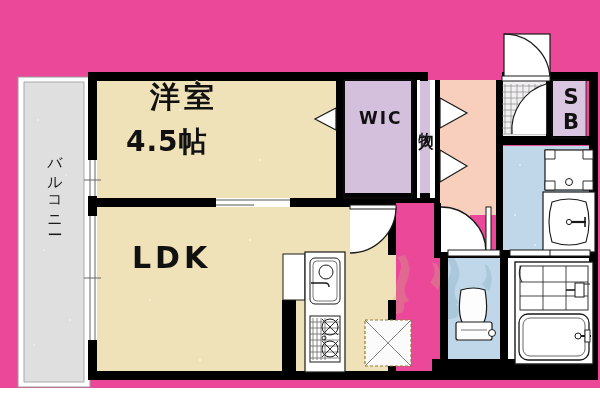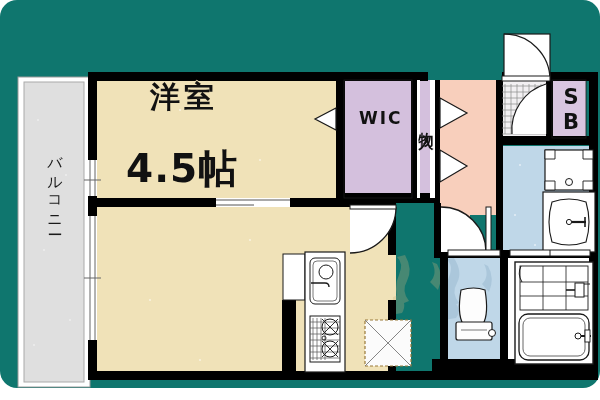--- a/index.html
+++ b/index.html
@@ -10,22 +10,21 @@
   body {
     width: 600px;
     height: 400px;
     overflow: hidden;
     font-family: "DejaVu Sans", "Liberation Sans", sans-serif;
   }
   #floorplan-root {
     position: relative;
     width: 600px;
     height: 388px;
-    background: #0f766e;
-    border-radius: 17px;
+    background: #ec4899;
   }
   #floorplan-svg {
     position: absolute;
     top: 0;
     left: 0;
   }
   .fp-label {
     position: absolute;
     font-family: "DejaVu Sans", "Liberation Sans", sans-serif;
     color: #111111;
@@ -35,27 +34,26 @@
   }
   .room-name {
     font-size: 30px;
     font-weight: 700;
     letter-spacing: 4px;
     text-shadow:
        1px 0 0 #f0e2b8, -1px 0 0 #f0e2b8,
        0 1px 0 #f0e2b8, 0 -1px 0 #f0e2b8;
   }
   .room-size {
-    font-size: 39px;
+    font-size: 28px;
     font-weight: 700;
     letter-spacing: 1px;
     text-shadow:
        1px 0 0 #f0e2b8, -1px 0 0 #f0e2b8,
        0 1px 0 #f0e2b8, 0 -1px 0 #f0e2b8;
-    margin-top: 21px;
   }
   .closet-label {
     font-size: 17px;
     font-weight: 700;
     letter-spacing: 2px;
   }
   .closet-label-v {
     font-size: 15px;
     font-weight: 700;
     writing-mode: vertical-rl;
@@ -361,20 +359,21 @@
     <g fill="none" stroke="#1a1a1a" stroke-width="0.8">
       <rect x="344" y="80" width="68" height="118"></rect>
       <rect x="552" y="80" width="34" height="58"></rect>
     </g>
 
   </svg>
 
   <div class="fp-label room-name" style="left:150px; top:82px;">洋室</div>
   <div class="fp-label room-size" style="left:126px; top:128px;">4.5帖</div>
 
+  <div class="fp-label room-name" style="left:132px; top:243px;">LDK</div>
 
   <div class="fp-label closet-label" style="left:359px; top:110px;">WIC</div>
 
   <div class="fp-label closet-label-v" style="left:418px; top:120px;">物入</div>
 
   <div class="fp-label sb-label" style="left:560px; top:85px;">SB</div>
 
   <div class="fp-label balcony-label" style="left:47px; top:146px;">バルコニー</div>
 
 </div>

